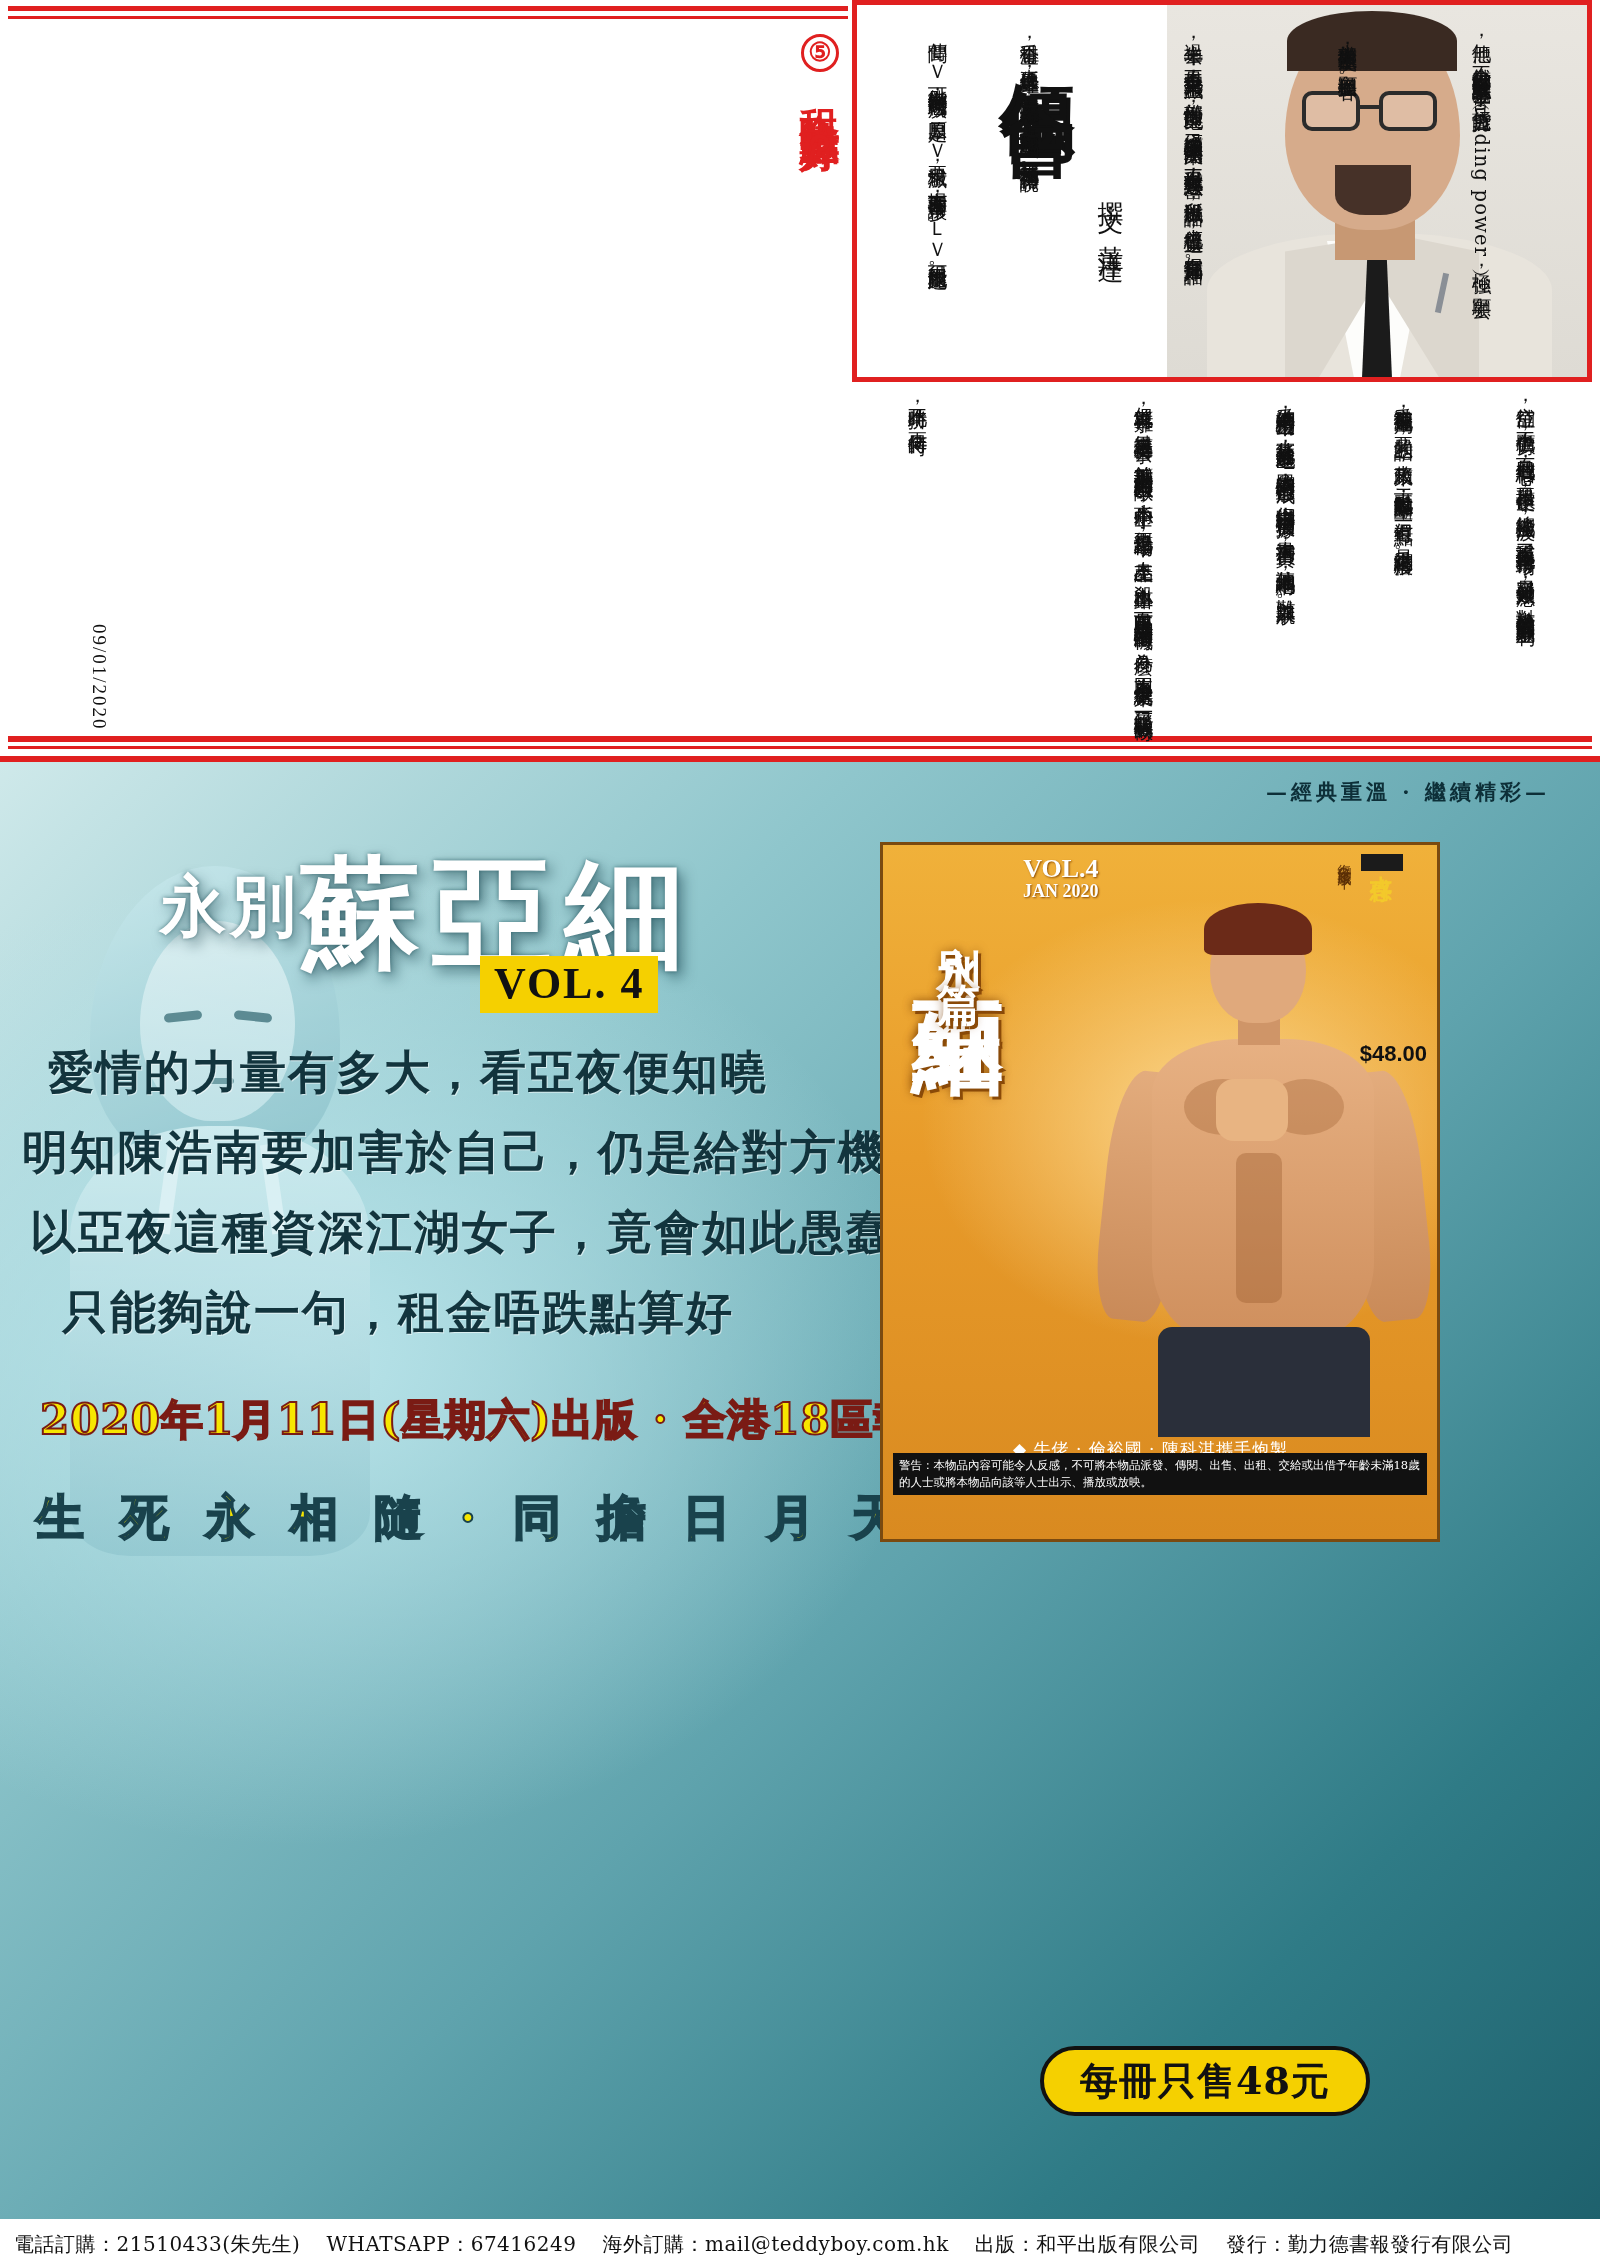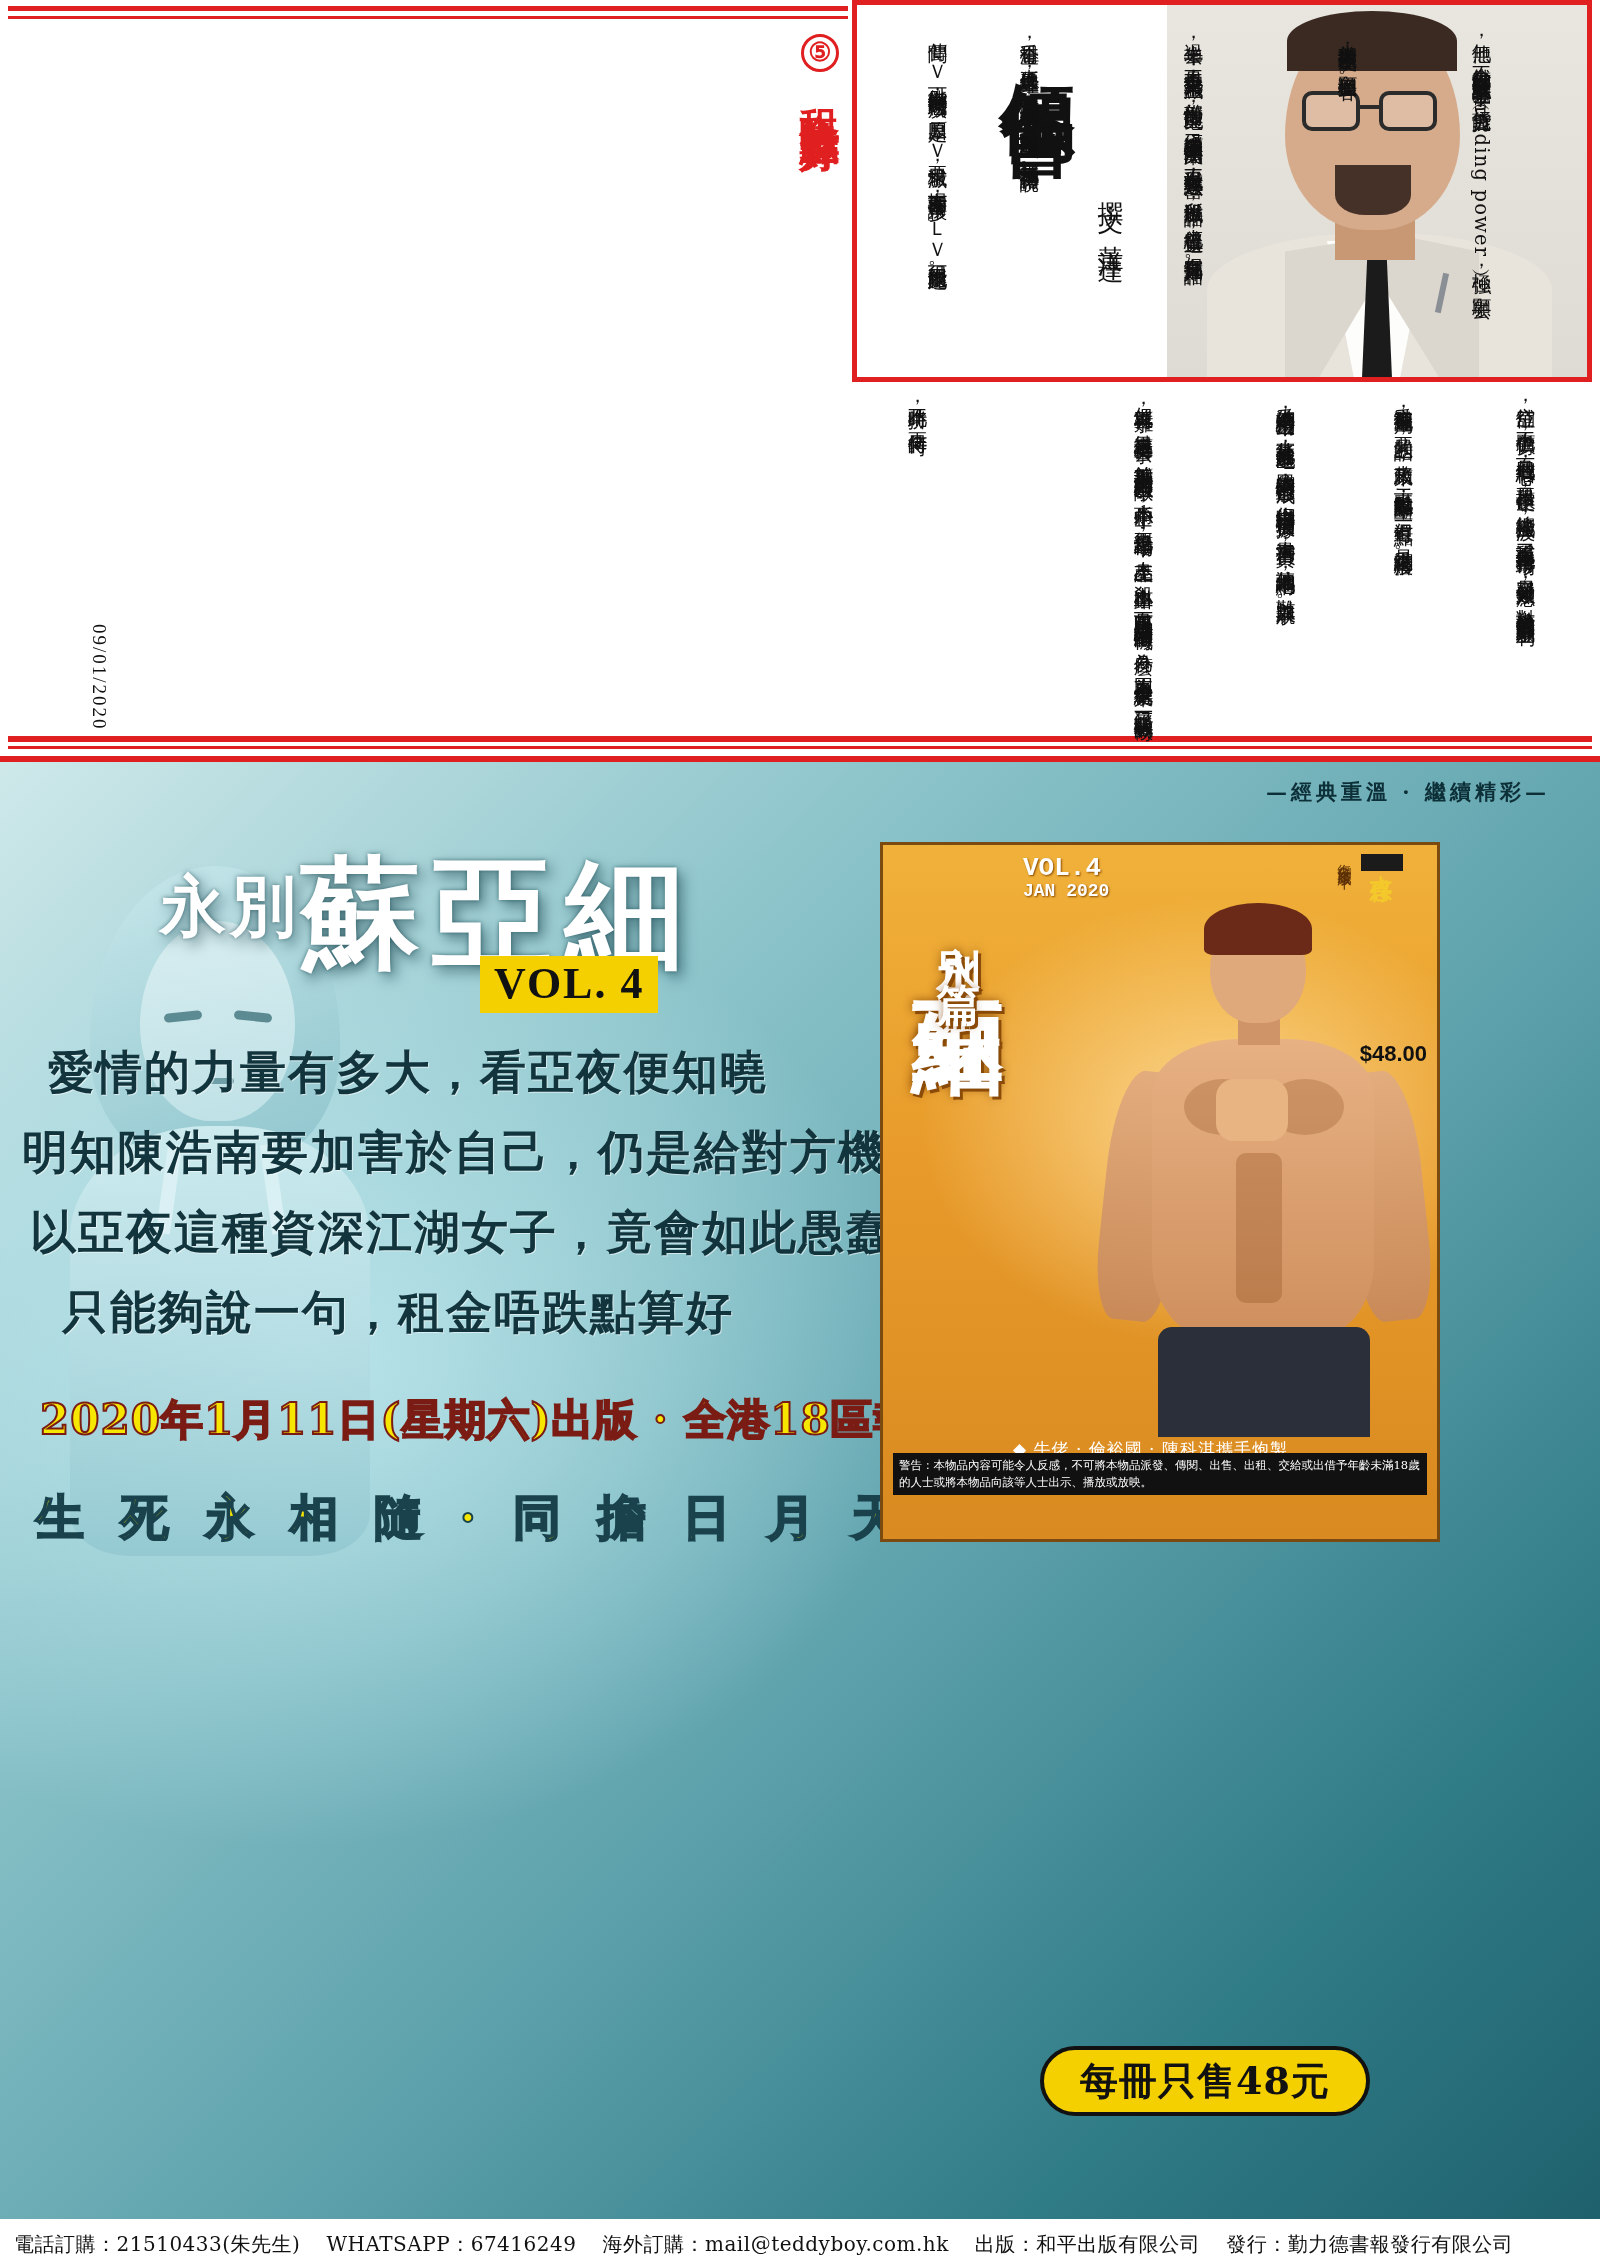--- a/index.html
+++ b/index.html
@@ -289,25 +289,25 @@
     background: linear-gradient(180deg,#f0b13a 0%, #e89b2a 45%, #d98a20 100%);
     border: 3px solid #7a4a10;
     overflow:hidden;
   }
   #cover-texture {
     position:absolute; inset:0;
     background: radial-gradient(ellipse 420px 320px at 60% 40%, rgba(255,226,160,.85), rgba(214,130,24,0) 70%);
   }
   #cover-vol {
     position:absolute; left:140px; top:10px;
-    font-family:Liberation Mono, monospace;
+    font-family:Liberation Serif, serif;
     font-size: 26px; font-weight:bold; color:#fff;
     text-shadow:1px 1px 2px #8a4a00;
     line-height:1.05;
-    text-align:left;
+    text-align:right;
   }
   #cover-vol .v2 { font-size:18px; display:block; }
   #cover-badge {
     position:absolute; right:8px; top:8px;
     width: 120px;
     text-align:center;
   }
   #cover-badge .gw {
     display:inline-block;
     background:#1b1b1b; color:#f3c92b;

